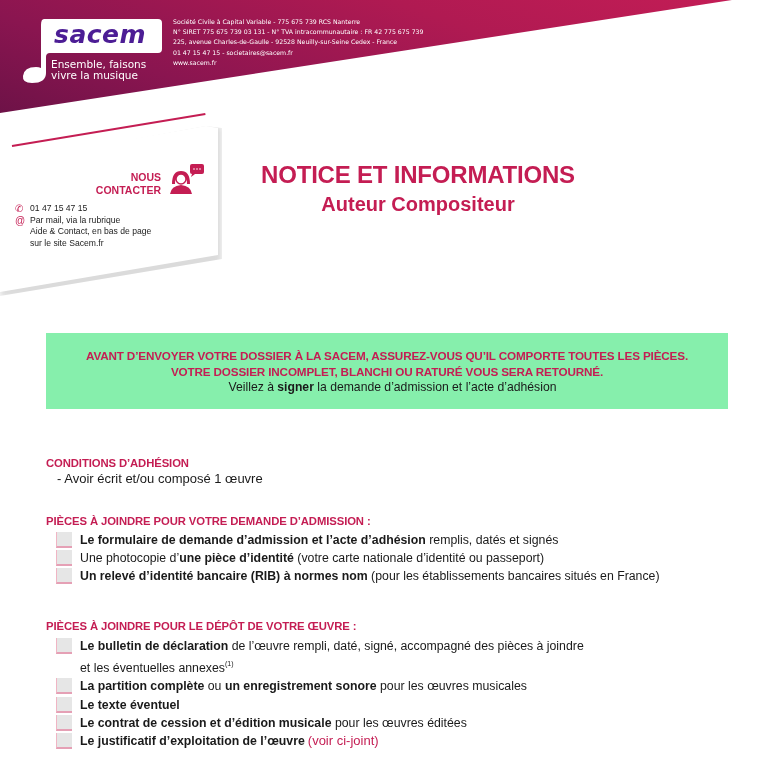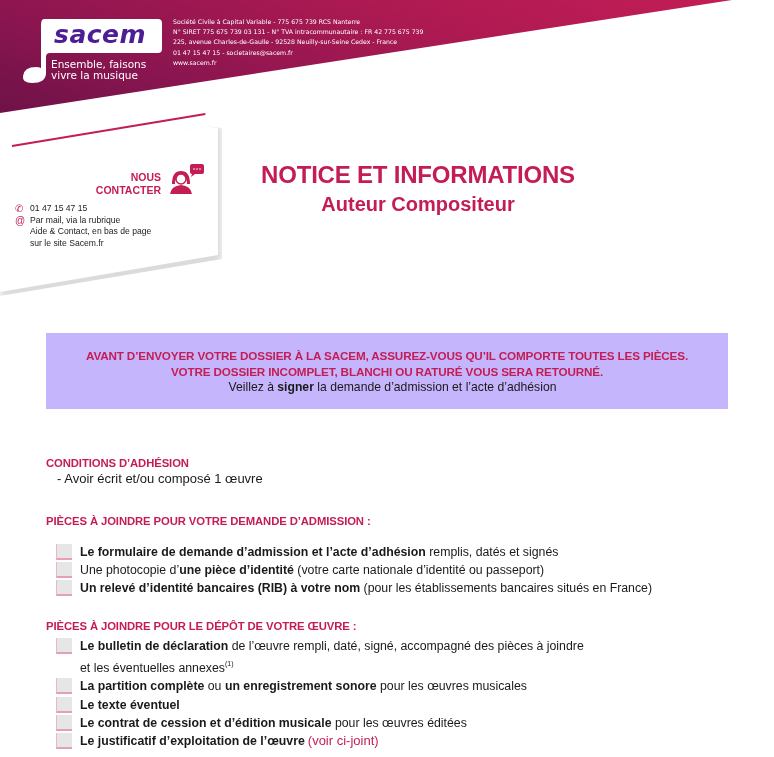--- a/index.html
+++ b/index.html
@@ -62,21 +62,21 @@
   .title {
     position: absolute; left: 200px; width: 436px; text-align: center;
     font-weight: bold; color: #c41d53;
   }
   .title.t1 { top: 161px; font-size: 24px; letter-spacing: -0.2px; }
   .title.t2 { top: 193px; font-size: 20px; }
 
   
   .warn {
     position: absolute; left: 46px; top: 333px; width: 682px; height: 76px;
-    background: #c4b5fd; text-align: center; padding-top: 15px;
+    background: #86efac; text-align: center; padding-top: 15px;
   }
   .warn .w1, .warn .w2 { font-size: 11.7px; line-height: 15.5px; font-weight: bold; color: #c41d53; letter-spacing: -0.15px; }
   .warn .w3 { font-size: 12.2px; line-height: 16px; color: #1a1a1a; padding-left: 11px; }
   .warn .w3 b { font-weight: bold; }
 
   
   .sec-h {
     position: absolute; left: 46px; font-size: 11.3px; font-weight: bold; color: #c41d53; letter-spacing: -0.1px;
   }
   .cond-list { position: absolute; left: 57px; top: 471px; font-size: 13px; line-height: 16.3px; color: #1a1a1a; }
@@ -155,32 +155,32 @@
   <div class="w2">VOTRE DOSSIER INCOMPLET, BLANCHI OU RATURÉ VOUS SERA RETOURNÉ.</div>
   <div class="w3"><span>Veillez à </span><b>signer</b><span> la demande d’admission et l’acte d’adhésion</span></div>
 </div>
 
 <div class="sec-h" style="top:457px;">CONDITIONS D’ADHÉSION</div>
 <div class="cond-list">
   <div>- Avoir écrit et/ou composé 1 œuvre</div>
 </div>
 
 <div class="sec-h" style="top:515px;">PIÈCES À JOINDRE POUR VOTRE DEMANDE D’ADMISSION :</div>
-<div class="check-list" style="top:543px;">
+<div class="check-list" style="top:531px;">
   <div class="ck-item">
     <span class="ck-box"></span>
     <span></span><b>Le formulaire de demande d’admission et l’acte d’adhésion</b><span> remplis, datés et signés</span>
   </div>
   <div class="ck-item">
     <span class="ck-box"></span>
     <span>Une photocopie d’</span><b>une pièce d’identité</b><span> (votre carte nationale d’identité ou passeport)</span>
   </div>
   <div class="ck-item">
     <span class="ck-box"></span>
-    <span></span><b>Un relevé d’identité bancaires (RIB) à votre nom</b><span> (pour les établissements bancaires situés en France)</span>
+    <span></span><b>Un relevé d’identité bancaire (RIB) à normes nom</b><span> (pour les établissements bancaires situés en France)</span>
   </div>
 </div>
 
 <div class="sec-h" style="top:620px;">PIÈCES À JOINDRE POUR LE DÉPÔT DE VOTRE ŒUVRE :</div>
 <div class="check-list" style="top:637px;">
   <div class="ck-item">
     <span class="ck-box"></span>
     <b>Le bulletin de déclaration</b><span> de l’œuvre rempli, daté, signé, accompagné des pièces à joindre</span>
   </div>
   <div class="ck-cont">

